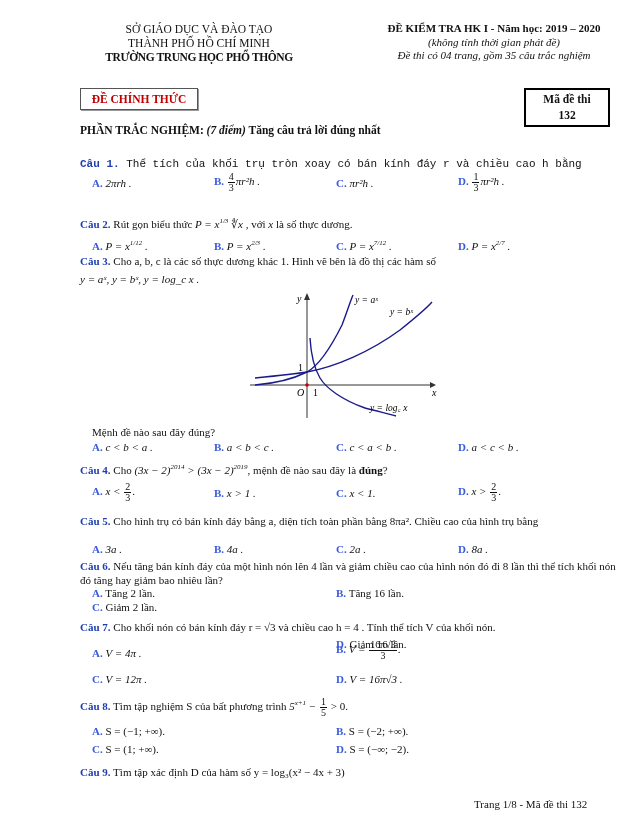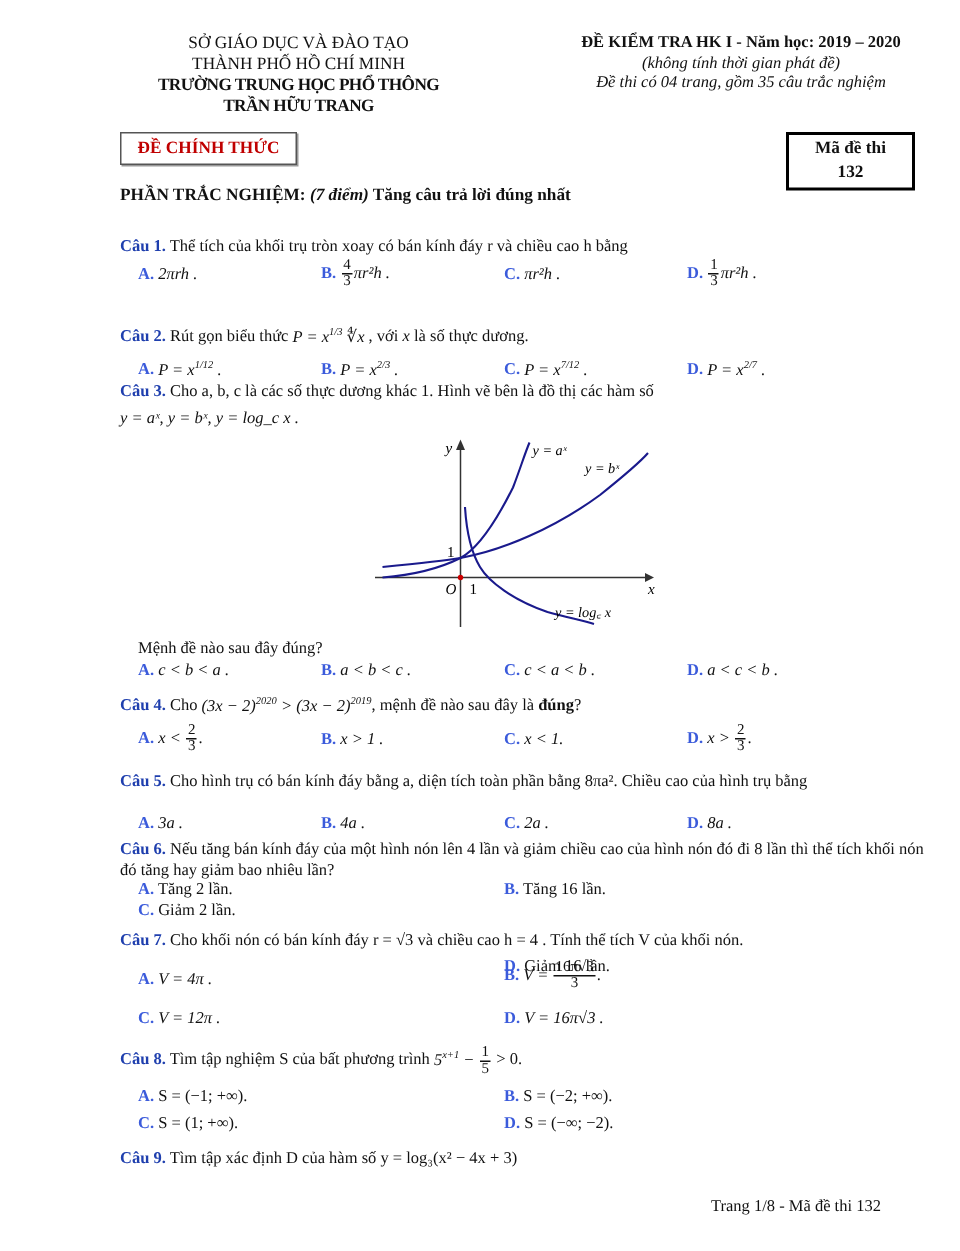--- a/index.html
+++ b/index.html
@@ -30,41 +30,40 @@
   .graph { left:250px; top:290px; width:190px; height:130px; }
   .footer { left:474px; top:798px; font-size:11px; }
 </style>
 </head>
 <body>
 
 <div class="abs hdr-left center">
   <div>SỞ GIÁO DỤC VÀ ĐÀO TẠO</div>
   <div>THÀNH PHỐ HỒ CHÍ MINH</div>
   <div class="b">TRƯỜNG TRUNG HỌC PHỔ THÔNG</div>
-  <div class="b">TRẦN HỮU TRANG</div>
 </div>
 
 <div class="abs hdr-right center">
   <div class="b">ĐỀ KIỂM TRA HK I - Năm học: 2019 – 2020</div>
   <div class="i">(không tính thời gian phát đề)</div>
   <div class="i">Đề thi có 04 trang, gồm 35 câu trắc nghiệm</div>
 </div>
 
 <div class="abs official">ĐỀ CHÍNH THỨC</div>
 
 <div class="abs code-box">
   <div>Mã đề thi</div>
   <div>132</div>
 </div>
 
 <div class="abs section">
   <span>PHẦN TRẮC NGHIỆM: </span><span class="i">(7 điểm)</span><span> Tăng câu trả lời đúng nhất</span>
 </div>
 
-<div class="abs q" style="top:157px;">
+<div class="abs q" style="top:157px;font-family:Liberation Mono, monospace;">
   <span class="qn">Câu 1.</span><span> Thể tích của khối trụ tròn xoay có bán kính đáy r và chiều cao h bằng</span>
 </div>
 <div class="abs q" style="top:172px;height:24px;">
   <div class="opt" style="left:12px;top:4px;"><span class="ol">A.</span> <span class="m">2πrh .</span></div>
   <div class="opt" style="left:134px;top:0;"><span class="ol">B.</span> <span class="frac"><span class="num">4</span><span>3</span></span><span class="m">πr²h .</span></div>
   <div class="opt" style="left:256px;top:4px;"><span class="ol">C.</span> <span class="m">πr²h .</span></div>
   <div class="opt" style="left:378px;top:0;"><span class="ol">D.</span> <span class="frac"><span class="num">1</span><span>3</span></span><span class="m">πr²h .</span></div>
 </div>
 
 <div class="abs q" style="top:214px;">
@@ -106,21 +105,21 @@
 
 <div class="abs q" style="top:425px;left:92px;">Mệnh đề nào sau đây đúng?</div>
 <div class="abs q" style="top:440px;height:16px;">
   <div class="opt" style="left:12px;"><span class="ol">A.</span> <span class="m">c &lt; b &lt; a .</span></div>
   <div class="opt" style="left:134px;"><span class="ol">B.</span> <span class="m">a &lt; b &lt; c .</span></div>
   <div class="opt" style="left:256px;"><span class="ol">C.</span> <span class="m">c &lt; a &lt; b .</span></div>
   <div class="opt" style="left:378px;"><span class="ol">D.</span> <span class="m">a &lt; c &lt; b .</span></div>
 </div>
 
 <div class="abs q" style="top:460px;">
-  <span class="qn">Câu 4.</span><span> Cho </span><span class="m">(3x − 2)<sup>2020</sup> &gt; (3x − 2)<sup>2019</sup></span><span>, mệnh đề nào sau đây là </span><b>đúng</b><span>?</span>
+  <span class="qn">Câu 4.</span><span> Cho </span><span class="m">(3x − 2)<sup>2014</sup> &gt; (3x − 2)<sup>2019</sup></span><span>, mệnh đề nào sau đây là </span><b>đúng</b><span>?</span>
 </div>
 <div class="abs q" style="top:482px;height:24px;">
   <div class="opt" style="left:12px;"><span class="ol">A.</span> <span class="m">x &lt; </span><span class="frac"><span class="num">2</span><span>3</span></span>.</div>
   <div class="opt" style="left:134px;top:4px;"><span class="ol">B.</span> <span class="m">x &gt; 1 .</span></div>
   <div class="opt" style="left:256px;top:4px;"><span class="ol">C.</span> <span class="m">x &lt; 1.</span></div>
   <div class="opt" style="left:378px;"><span class="ol">D.</span> <span class="m">x &gt; </span><span class="frac"><span class="num">2</span><span>3</span></span>.</div>
 </div>
 
 <div class="abs q" style="top:514px;">
   <span class="qn">Câu 5.</span><span> Cho hình trụ có bán kính đáy bằng a, diện tích toàn phần bằng 8πa². Chiều cao của hình trụ bằng</span>

